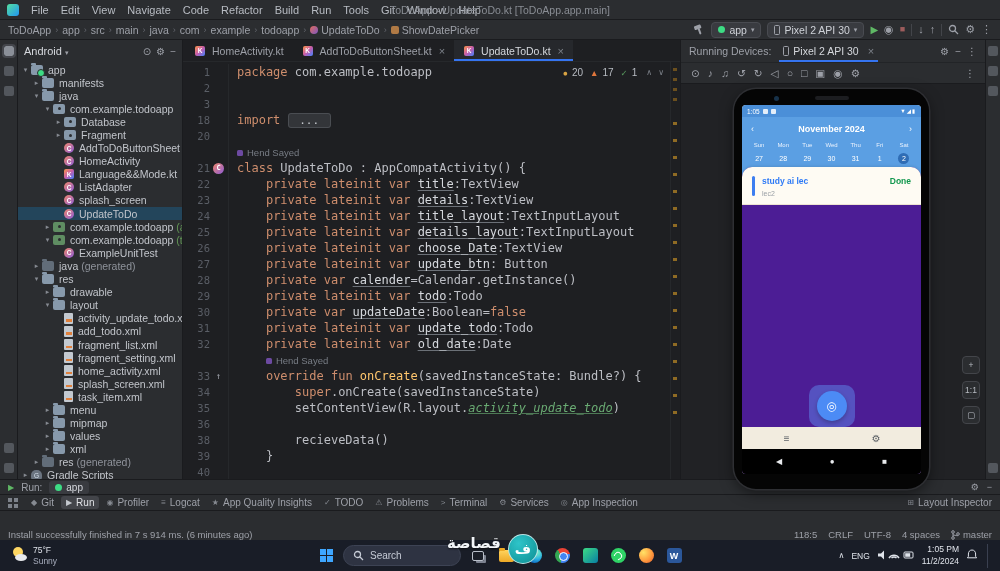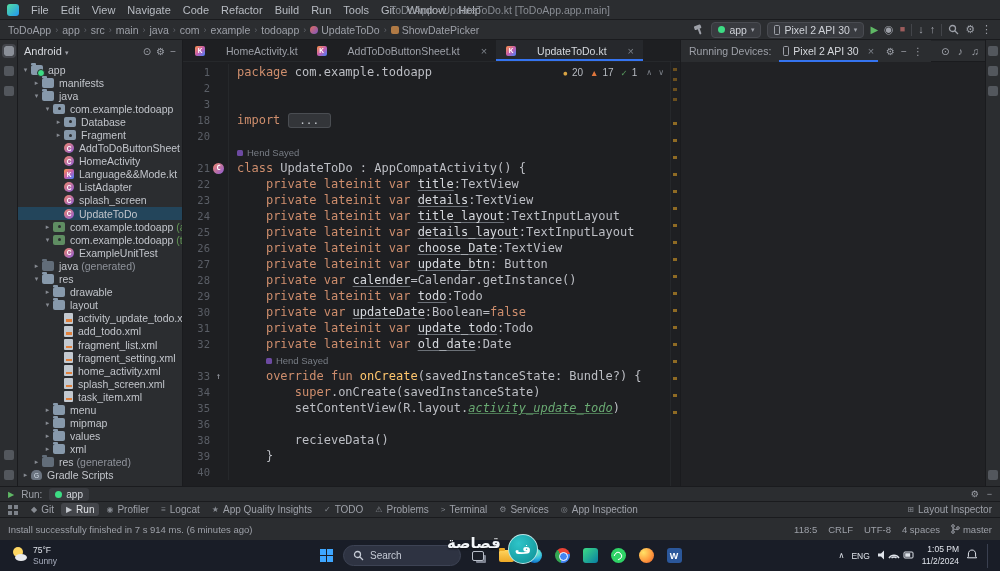--- a/index.html
+++ b/index.html
@@ -65,21 +65,21 @@
   .ic-kfile{width:10px;height:10px;border-radius:2px;background:linear-gradient(135deg,#f28b5a 10%,#c75dac 50%,#5a7bf0 90%)}
   .ic-kfile::after{content:"K";position:absolute;inset:0;display:flex;align-items:center;justify-content:center;font-size:6.5px;font-weight:bold;color:#fff}
   .ic-xml{width:9px;height:11px;background:#c3c9d0;border-radius:1px}
   .ic-xml::after{content:"";position:absolute;left:1.5px;right:1.5px;bottom:2px;height:2.5px;background:#e0803c}
   .ic-gradle{width:11px;height:10px;border-radius:5px 5px 3px 3px;background:#6b7480}
   .ic-gradle::after{content:"G";position:absolute;inset:0;display:flex;align-items:center;justify-content:center;font-size:6.5px;color:#d5e0ea}
 
   
   .editor-col{flex:1;min-width:0;display:flex;flex-direction:column;background:#1e1f22}
   .tabs{height:22px;flex:none;display:flex;align-items:stretch;background:#1e1f22;border-bottom:1px solid #26282b;padding-left:2px}
-  .tab{display:flex;align-items:center;padding:0 9px;font-size:10.5px;color:#9da0a8;gap:16px}
+  .tab{display:flex;align-items:center;padding:0 9px;font-size:10.5px;color:#9da0a8;gap:2px}
   .tab.active{color:#d5d8dd;background:#26282c;box-shadow:inset 0 -2px 0 #3574f0}
   .tabic{width:10px;height:10px;margin-right:5px}
   .tclose{margin-left:5px;color:#7d828a;font-size:11px}
   .code-wrap{flex:1;min-height:0;position:relative;font-family:"DejaVu Sans Mono","Liberation Mono",monospace;font-size:12px;line-height:16px;overflow:hidden}
   .codes{position:absolute;top:2px;left:0;right:10px;bottom:0}
   .cline{display:flex;height:16px}
   .gut{width:46px;flex:none;display:flex;align-items:center;justify-content:flex-end;gap:3px;padding-right:4px;border-right:1px solid #26282b}
   .ln{color:#5a5e66;font-size:10.5px;min-width:17px;text-align:right}
   .gicon{width:11px;height:11px;display:inline-flex;align-items:center;justify-content:center;flex:none}
   .g-class{background:linear-gradient(135deg,#f0876a,#8e5cd9);border-radius:50%;color:#fff;font-size:7px;font-weight:bold}
@@ -96,21 +96,21 @@
   .inspections{position:absolute;top:3px;right:16px;display:flex;align-items:center;gap:4px;color:#9da0a8;font-family:"Liberation Sans",sans-serif}
   .iwi{font-size:8.5px}
   .iw-warn{color:#d9a343}.iw-weak{color:#e0763c}.iw-ok{color:#57965c}
   .iwc{color:#b8bcc3;font-size:10px;margin-right:3px}
   .iwn{color:#7d828a;font-size:8px;margin-left:2px}
   .stripe{position:absolute;top:0;right:0;bottom:0;width:10px;background:#1e1f22;border-left:1px solid #26282b}
   .stripe::before{content:"";position:absolute;right:3px;top:60px;width:4px;height:300px;background:repeating-linear-gradient(to bottom,#8f6b24 0 3px,transparent 3px 17px)}
   .stripe::after{content:"";position:absolute;right:3px;top:6px;width:4px;height:36px;background:repeating-linear-gradient(to bottom,#6b4f1e 0 3px,transparent 3px 10px)}
 
   
-  .devices{width:305px;flex:none;background:#212225;border-left:1px solid #1a1b1e;display:flex;flex-direction:row;min-height:0}
+  .devices{width:305px;flex:none;background:#212225;border-left:1px solid #1a1b1e;display:flex;flex-direction:column;min-height:0}
   .dev-head{height:22px;flex:none;background:#2b2d30;display:flex;align-items:center;padding:0 8px;gap:8px;font-size:10.5px}
   .dev-title{color:#9da0a8}
   .dev-tab{display:inline-flex;align-items:center;gap:4px;color:#d5d8dd;height:22px;box-shadow:inset 0 -2px 0 #3574f0;padding:0 4px}
   .dev-head-icons{margin-left:auto;display:flex;gap:6px;color:#9da0a8;font-size:10px}
   .dev-toolbar{height:22px;flex:none;background:#2b2d30;border-top:1px solid #222427;border-bottom:1px solid #1a1b1e;display:flex;align-items:center;gap:8px;padding:0 10px;color:#9da0a8;font-size:10.5px}
   .devic{display:inline-flex;align-items:center}
   .dev-more{margin-left:auto}
   .dev-stage{flex:1;position:relative;min-height:0}
   .phone{position:absolute;left:53px;top:5px;width:195px;height:400px;background:#050505;border-radius:22px;box-shadow:0 0 0 1.5px #2e2f33,0 4px 14px rgba(0,0,0,.5)}
   .cam{position:absolute;top:7px;left:40px;width:5px;height:5px;border-radius:50%;background:#17324a}
@@ -150,21 +150,21 @@
   .runtab{display:inline-flex;align-items:center;gap:4px;background:#393b40;border-radius:3px;height:13px;padding:0 6px;color:#d5d8dd}
   .runrow-right{margin-left:auto;display:flex;gap:8px;font-size:9px;color:#9da0a8}
   .bbar{height:16px;flex:none;background:#2b2d30;border-top:1px solid #1a1b1e;display:flex;align-items:center;padding:0 8px;gap:4px}
   .bb-grid{width:10px;height:10px;flex:none;margin-right:4px;background:linear-gradient(#7d828a,#7d828a) 0 0/4px 4px no-repeat,linear-gradient(#7d828a,#7d828a) 6px 0/4px 4px no-repeat,linear-gradient(#7d828a,#7d828a) 0 6px/4px 4px no-repeat,linear-gradient(#7d828a,#7d828a) 6px 6px/4px 4px no-repeat}
   .bb-items{display:flex;align-items:center;gap:2px}
   .bbitem{display:inline-flex;align-items:center;gap:4px;font-size:10px;color:#9da0a8;padding:1px 5px;border-radius:3px;white-space:nowrap}
   .bbitem.active{background:#43454a;color:#dfe1e5}
   .bbic{font-size:8px;color:#868a91}
   .bbitem.active .bbic{color:#c5c9cf}
   .bb-right{margin-left:auto;display:inline-flex;align-items:center;gap:4px;font-size:10px;color:#9da0a8;white-space:nowrap}
-  .sbar{height:23px;flex:none;background:#2b2d30;border-top:1px solid #1a1b1e;display:flex;align-items:center;padding:0 8px;font-size:9.5px;color:#9da0a8;gap:11px}
+  .sbar{height:30px;flex:none;background:#2b2d30;border-top:1px solid #1a1b1e;display:flex;align-items:flex-end;padding:0 8px;font-size:9.5px;color:#9da0a8;gap:11px}
   .sb-msg{flex:1;min-width:0;white-space:nowrap;overflow:hidden}
   .sb-item{flex:none}
   .sb-branch{display:inline-flex;align-items:center;gap:3px}
 
   
   .taskbar{height:31px;flex:none;background:#191d27;display:flex;align-items:center;padding:0 10px;position:relative}
   .weather{display:flex;gap:5px;font-size:8.5px;color:#dfe3ea;line-height:1.25}
   .wdesc{color:#a7adbd}
   .tb-center{position:absolute;left:50%;transform:translateX(-50%);display:flex;align-items:center;gap:6px}
   .tbbtn{width:22px;height:22px;border-radius:4px;display:flex;align-items:center;justify-content:center}

